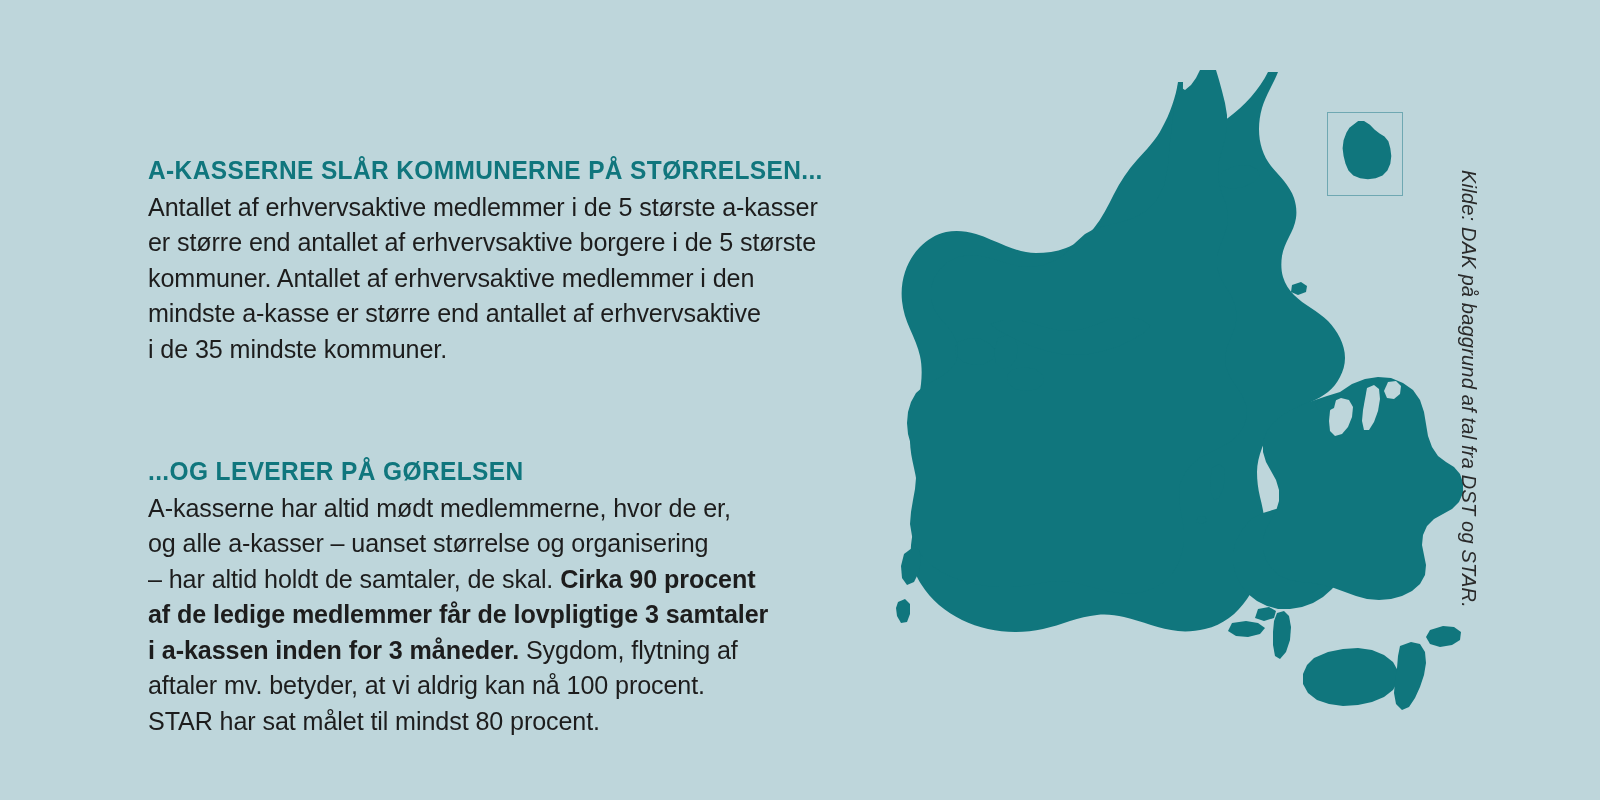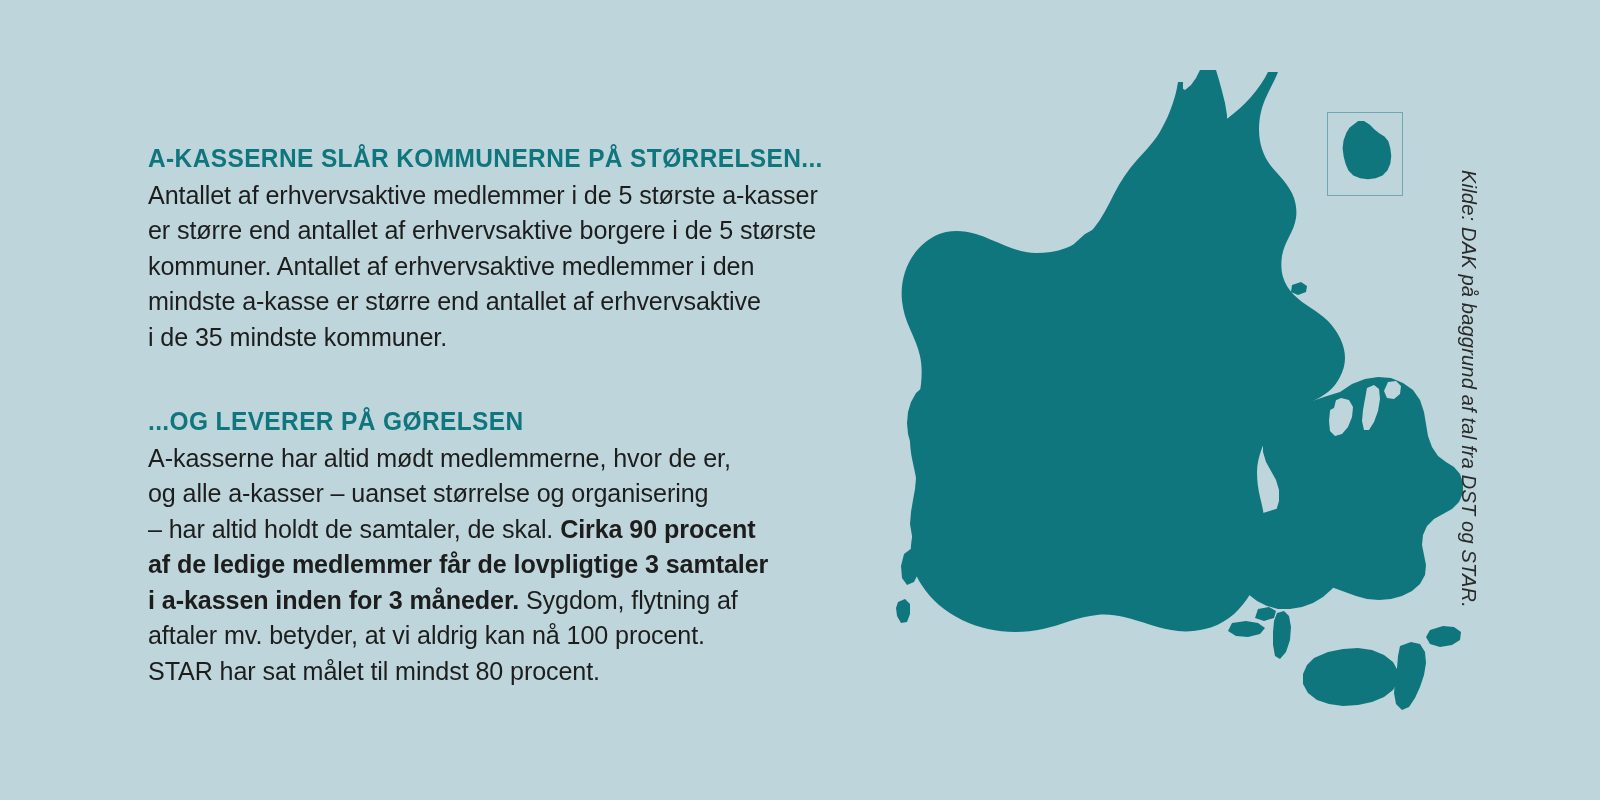--- a/index.html
+++ b/index.html
@@ -13,26 +13,26 @@
     height: 800px;
     background: #bed6db;
     overflow: hidden;
     font-family: "Liberation Sans", sans-serif;
   }
 
   
   #text-column {
     position: absolute;
     left: 148px;
-    top: 144px;
+    top: 156px;
     width: 760px;
   }
 
   .block { margin: 0 0 0 0; }
-  #block-two { margin-top: 52px; }
+  #block-two { margin-top: 90px; }
 
   .block-heading {
     color: #10767d;
     font-family: "Liberation Sans Narrow", "Liberation Sans", sans-serif;
     font-size: 25.5px;
     font-weight: bold;
     letter-spacing: 0.4px;
     line-height: 1.12;
     margin: 0 0 5px 0;
     text-transform: uppercase;

